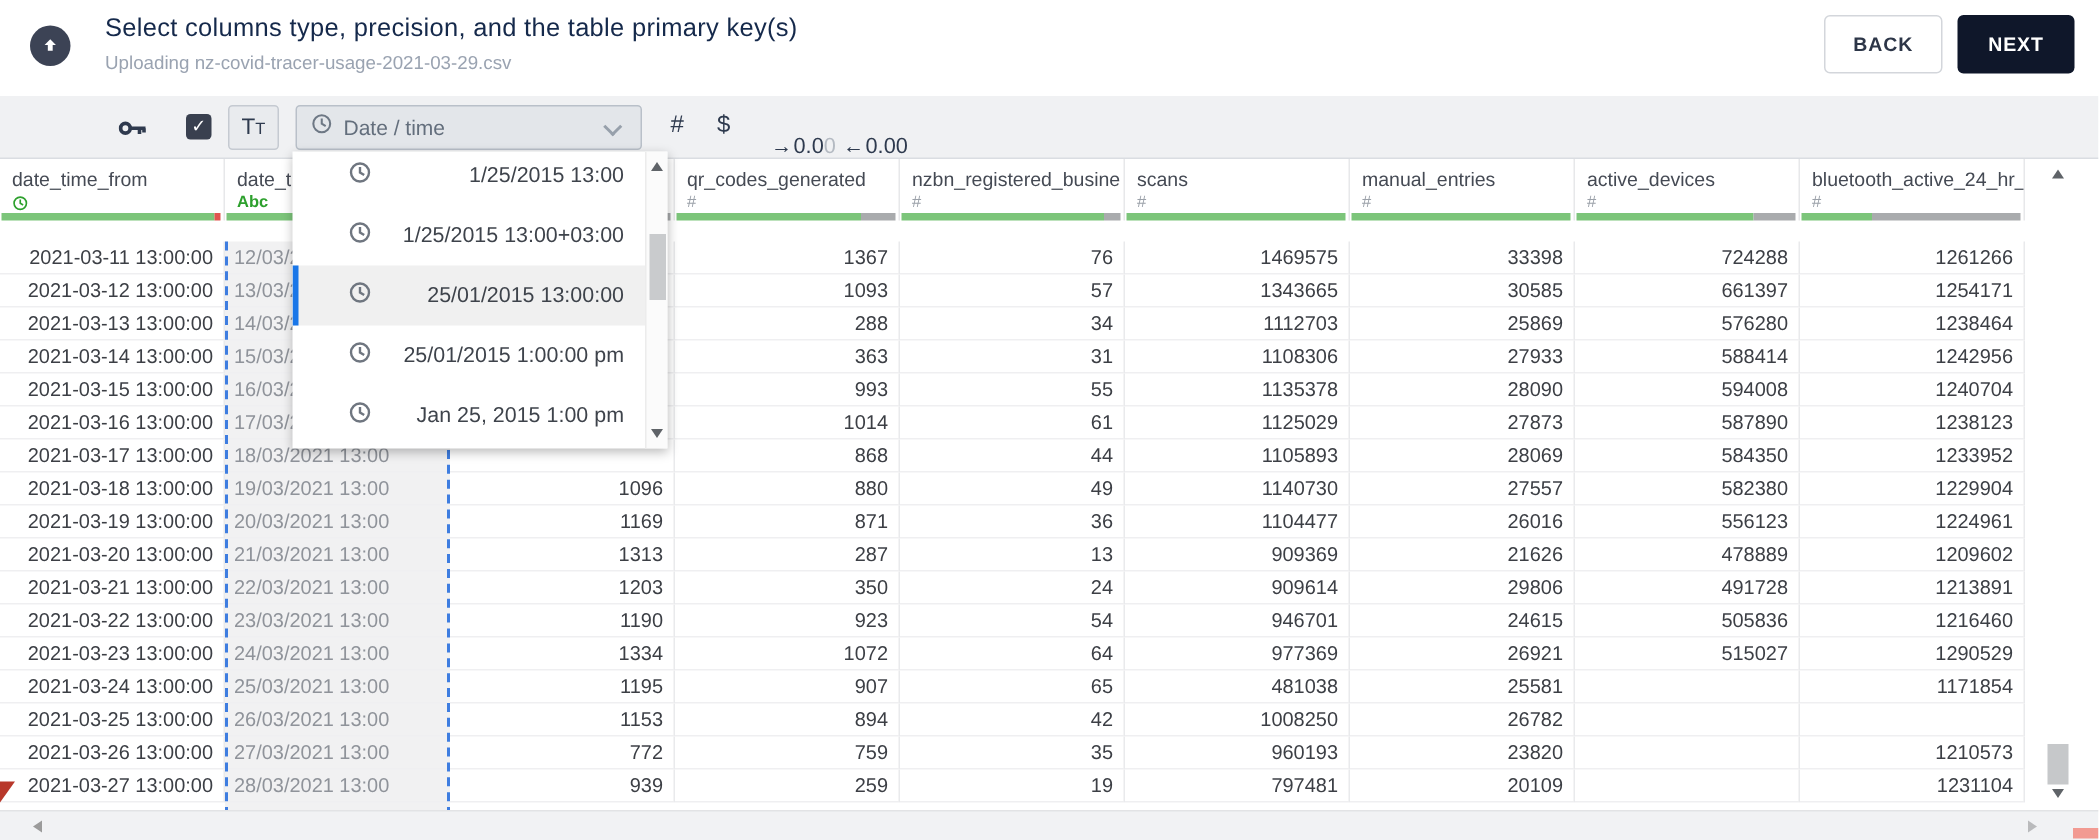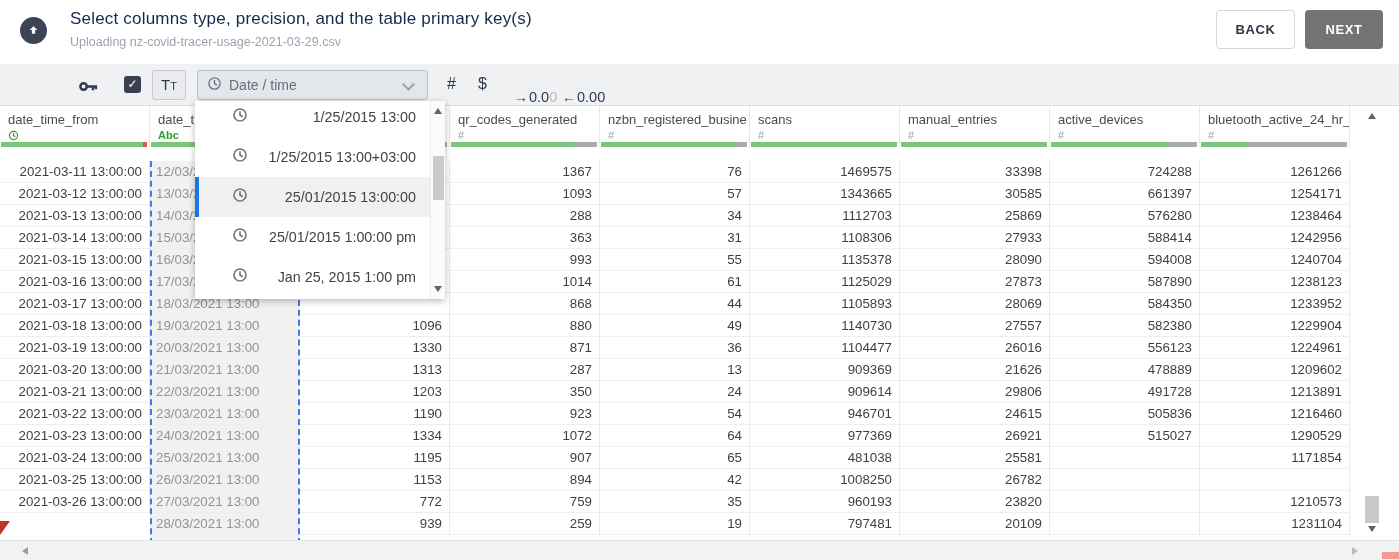--- a/index.html
+++ b/index.html
@@ -9,21 +9,21 @@
   
   .top { position:absolute; top:0; left:0; right:0; height:64px; background:#fff; }
   .up-circle { position:absolute; left:20px; top:17px; width:27px; height:27px; border-radius:50%;
                background:#3c4355; display:flex; align-items:center; justify-content:center; }
   .title { position:absolute; left:70px; top:9px; font-size:17px; color:#15294b; letter-spacing:.2px; }
   .subtitle { position:absolute; left:70px; top:35px; font-size:12.5px; color:#9aa3b1; }
   .btn { position:absolute; top:10px; height:39px; border-radius:4px; font-size:13px; font-weight:bold;
          letter-spacing:.6px; display:flex; align-items:center; justify-content:center; cursor:pointer;
          font-family:"Liberation Sans",sans-serif; }
   .btn-back { left:1216px; width:79px; background:#fff; border:1px solid #d3d6db; color:#2d3648; }
-  .btn-next { left:1305px; width:78px; background:#737373; border:none; color:#fff; }
+  .btn-next { left:1305px; width:78px; background:#0f172a; border:none; color:#fff; }
 
   
   .toolbar { position:absolute; top:64px; left:0; right:0; height:42px; background:#f0f1f3;
              border-bottom:1px solid #dadde2; }
   .tb { position:absolute; color:#2e3a4e; }
   .key-ic { left:79px; top:15px; }
   .cb { left:124px; top:12px; width:17px; height:17px; background:#39404f; border-radius:3px;
         color:#fff; font-size:12px; line-height:16px; text-align:center; }
   .tt-btn { left:152px; top:6px; width:34px; height:30px; background:#e9ebee; border:1px solid #c5cad1;
             border-radius:3px; font-variant:small-caps; font-size:15px; text-align:center; line-height:27px; }
@@ -153,20 +153,21 @@
           <div class="cell right">2021-03-17 13:00:00</div>
           <div class="cell right">2021-03-18 13:00:00</div>
           <div class="cell right">2021-03-19 13:00:00</div>
           <div class="cell right">2021-03-20 13:00:00</div>
           <div class="cell right">2021-03-21 13:00:00</div>
           <div class="cell right">2021-03-22 13:00:00</div>
           <div class="cell right">2021-03-23 13:00:00</div>
           <div class="cell right">2021-03-24 13:00:00</div>
           <div class="cell right">2021-03-25 13:00:00</div>
           <div class="cell right">2021-03-26 13:00:00</div>
+          <div class="cell right">2021-03-27 13:00:00</div>
         </div>
       </div>
       <div class="col sel">
         <div class="col-head">
           <div class="col-name">date_t</div>
           <div class="col-type"><span class="type-abc">Abc</span></div>
           <div class="col-bar">
             <div style="width: 100%; background: rgb(124, 197, 122);"></div>
           </div>
         </div>
@@ -201,21 +202,21 @@
         </div>
         <div class="col-body">
           <div class="cell right"></div>
           <div class="cell right"></div>
           <div class="cell right"></div>
           <div class="cell right"></div>
           <div class="cell right"></div>
           <div class="cell right"></div>
           <div class="cell right"></div>
           <div class="cell right">1096</div>
-          <div class="cell right">1330</div>
+          <div class="cell right">1169</div>
           <div class="cell right">1313</div>
           <div class="cell right">1203</div>
           <div class="cell right">1190</div>
           <div class="cell right">1334</div>
           <div class="cell right">1195</div>
           <div class="cell right">1153</div>
           <div class="cell right">772</div>
           <div class="cell right">939</div>
         </div>
       </div>

